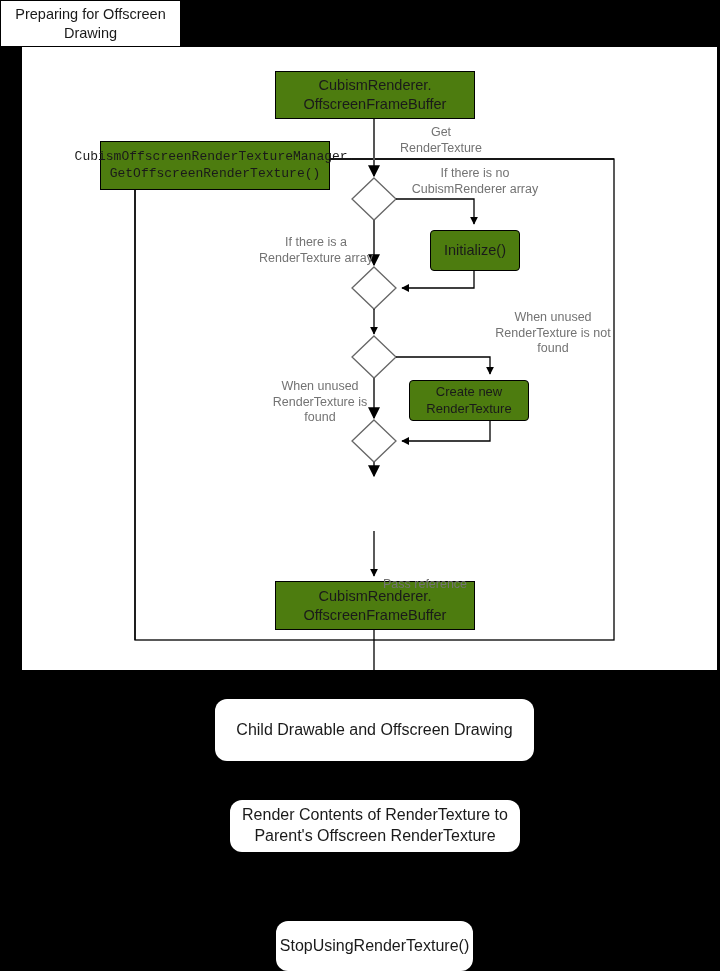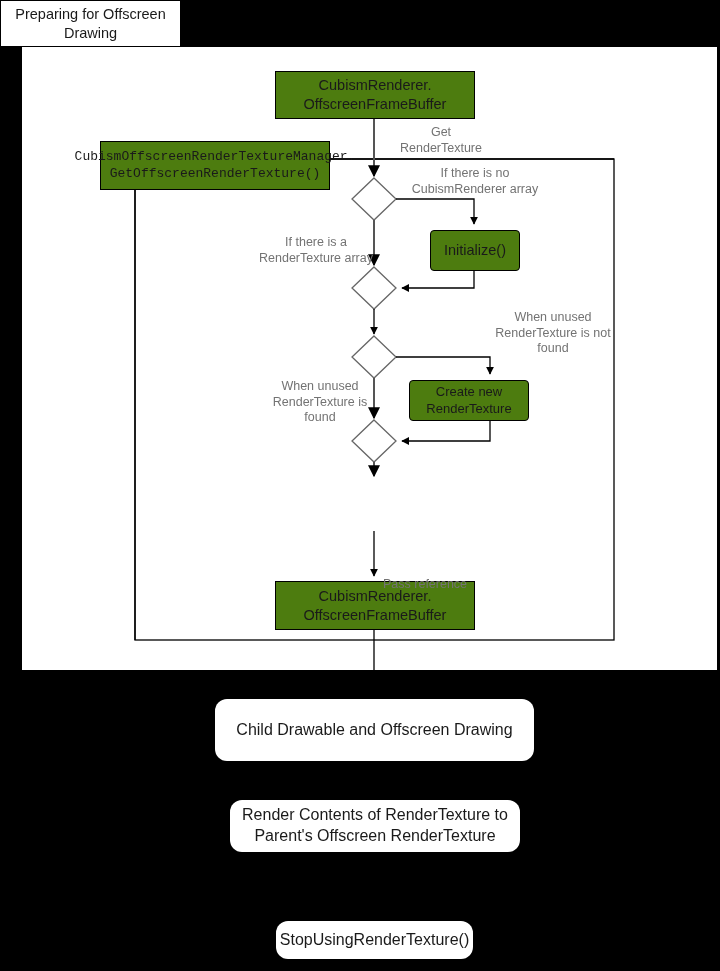--- a/index.html
+++ b/index.html
@@ -192,17 +192,17 @@
 
   <div class="black-node" style="left:215px; top:699px; width:319px; height:62px;">
     <span style="white-space:pre-line;">Child Drawable and Offscreen Drawing</span>
   </div>
 
   <div class="black-node" style="left:230px; top:800px; width:290px; height:52px;">
     <span style="white-space:pre-line;">Render Contents of RenderTexture to
 Parent's Offscreen RenderTexture</span>
   </div>
 
-  <div class="black-node" style="left:276px; top:921px; width:197px; height:38px;">
+  <div class="black-node" style="left:276px; top:921px; width:197px; height:50px;">
     <span style="white-space:pre-line;">StopUsingRenderTexture()</span>
   </div>
 
 </div>
 
 </body></html>

